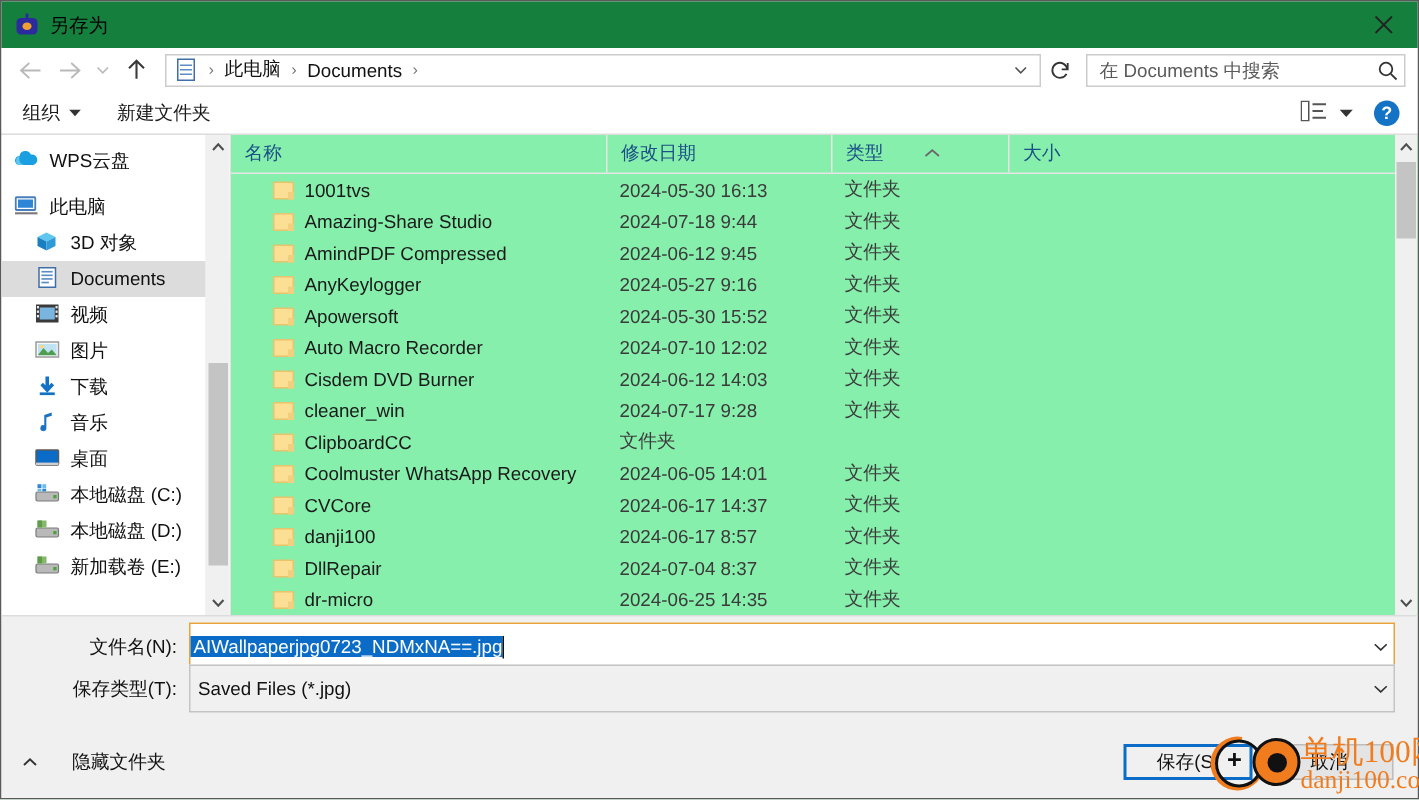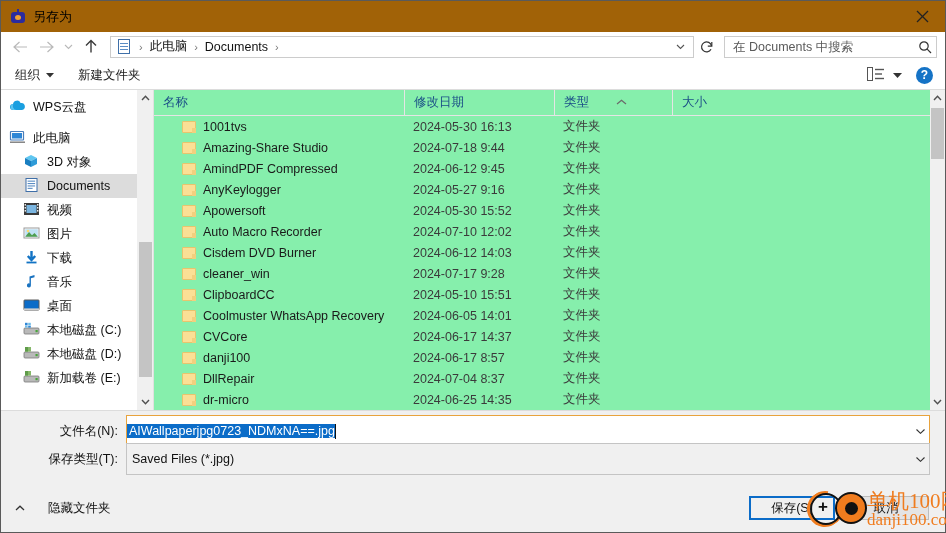--- a/index.html
+++ b/index.html
@@ -26,21 +26,21 @@
     border: 1px solid #5a5a5a;
     box-sizing: border-box;
     display: flex;
     flex-direction: column;
   }
 
   
   .titlebar {
     height: 31px;
     min-height: 31px;
-    background: #a16207;
+    background: #15803d;
     display: flex;
     align-items: center;
     position: relative;
   }
   .title-icon {
     width: 16px; height: 16px;
     margin-left: 9px;
     position: relative;
   }
   .title-icon .head {
@@ -837,21 +837,20 @@
             </div>
             <div class="fcell date">2024-07-17 9:28</div>
             <div class="fcell type">文件夹</div>
             <div class="fcell size"></div>
           </div>
           <div class="frow">
             <div class="fcell name">
               <span class="folder-ico"></span>
               <span>ClipboardCC</span>
             </div>
-            <div class="fcell date">2024-05-10 15:51</div>
             <div class="fcell type">文件夹</div>
             <div class="fcell size"></div>
           </div>
           <div class="frow">
             <div class="fcell name">
               <span class="folder-ico"></span>
               <span>Coolmuster WhatsApp Recovery</span>
             </div>
             <div class="fcell date">2024-06-05 14:01</div>
             <div class="fcell type">文件夹</div>

